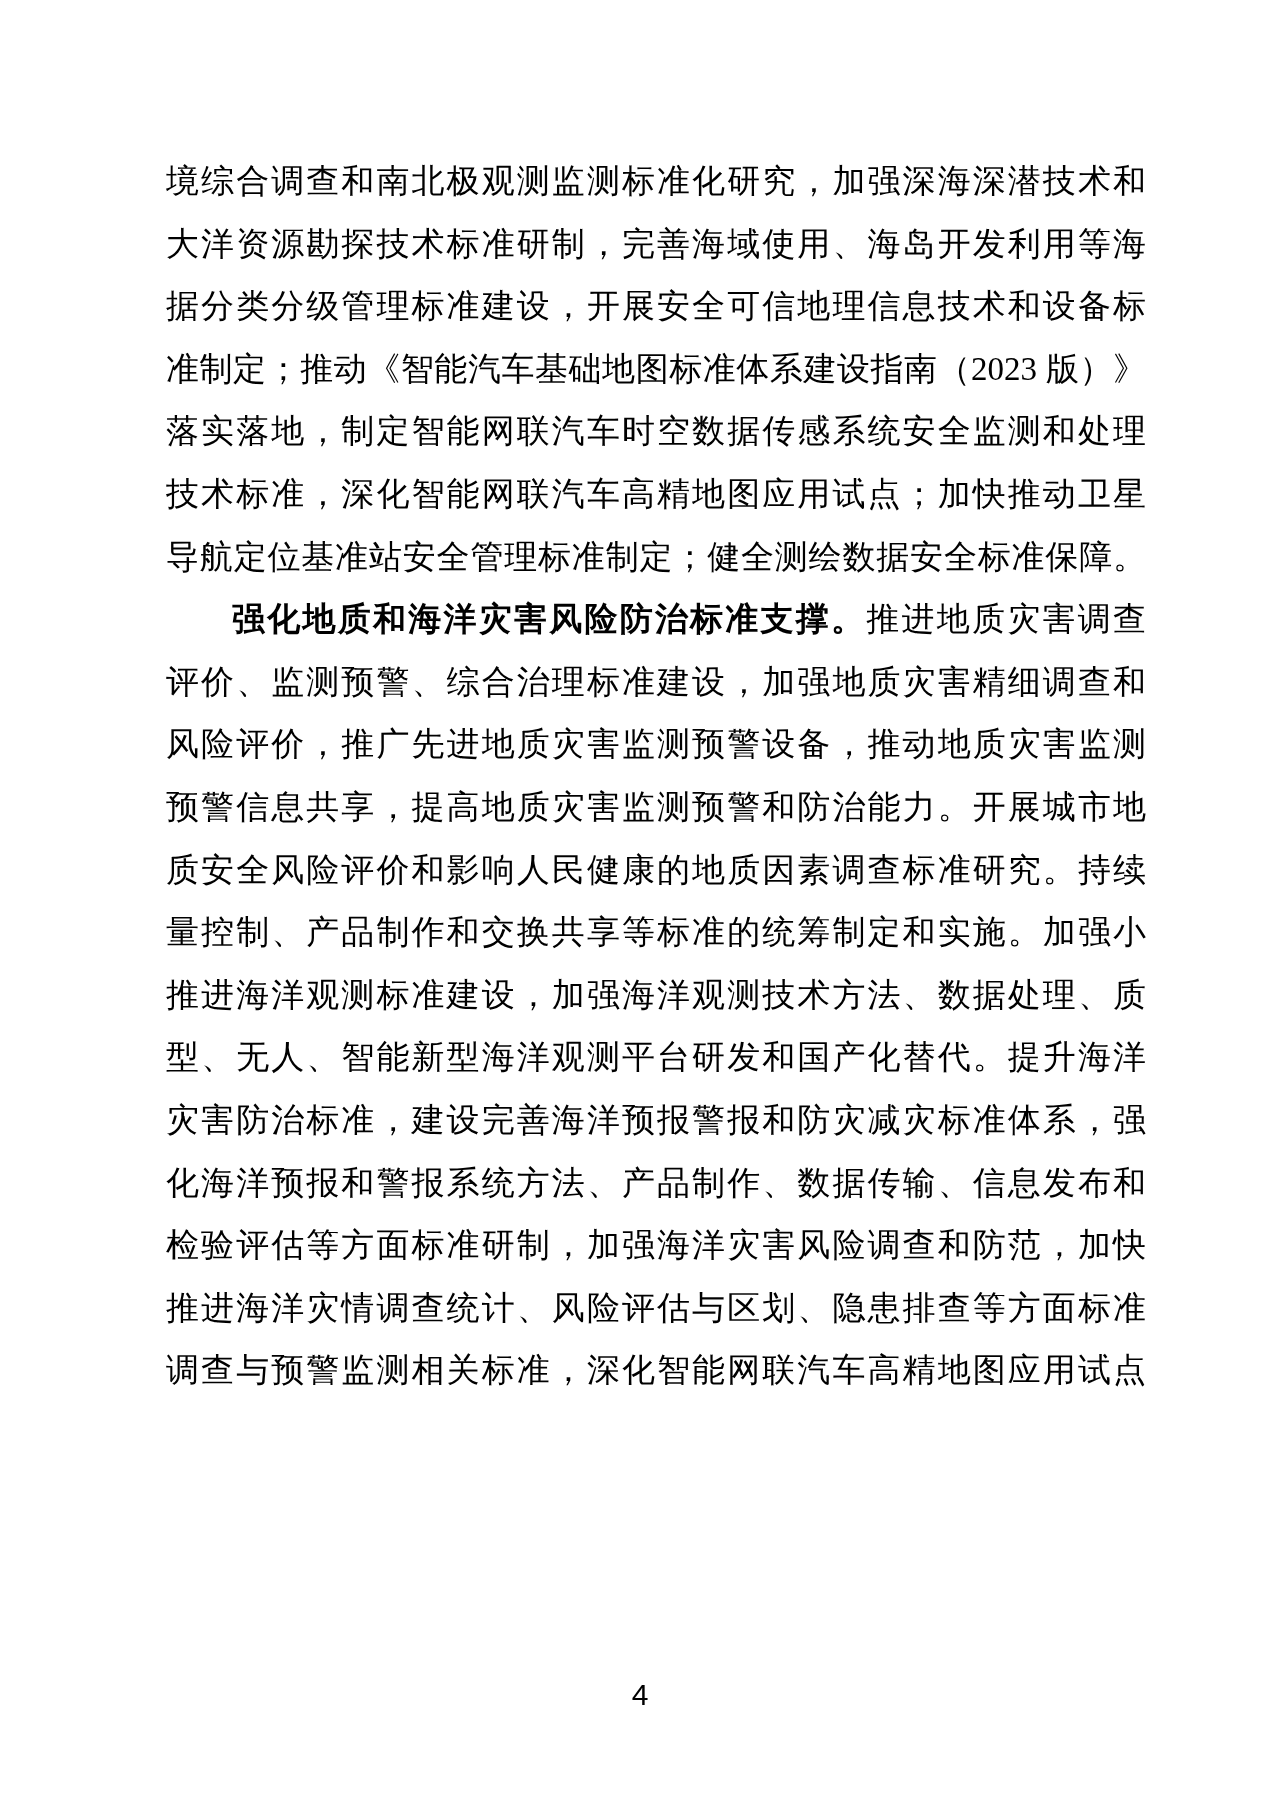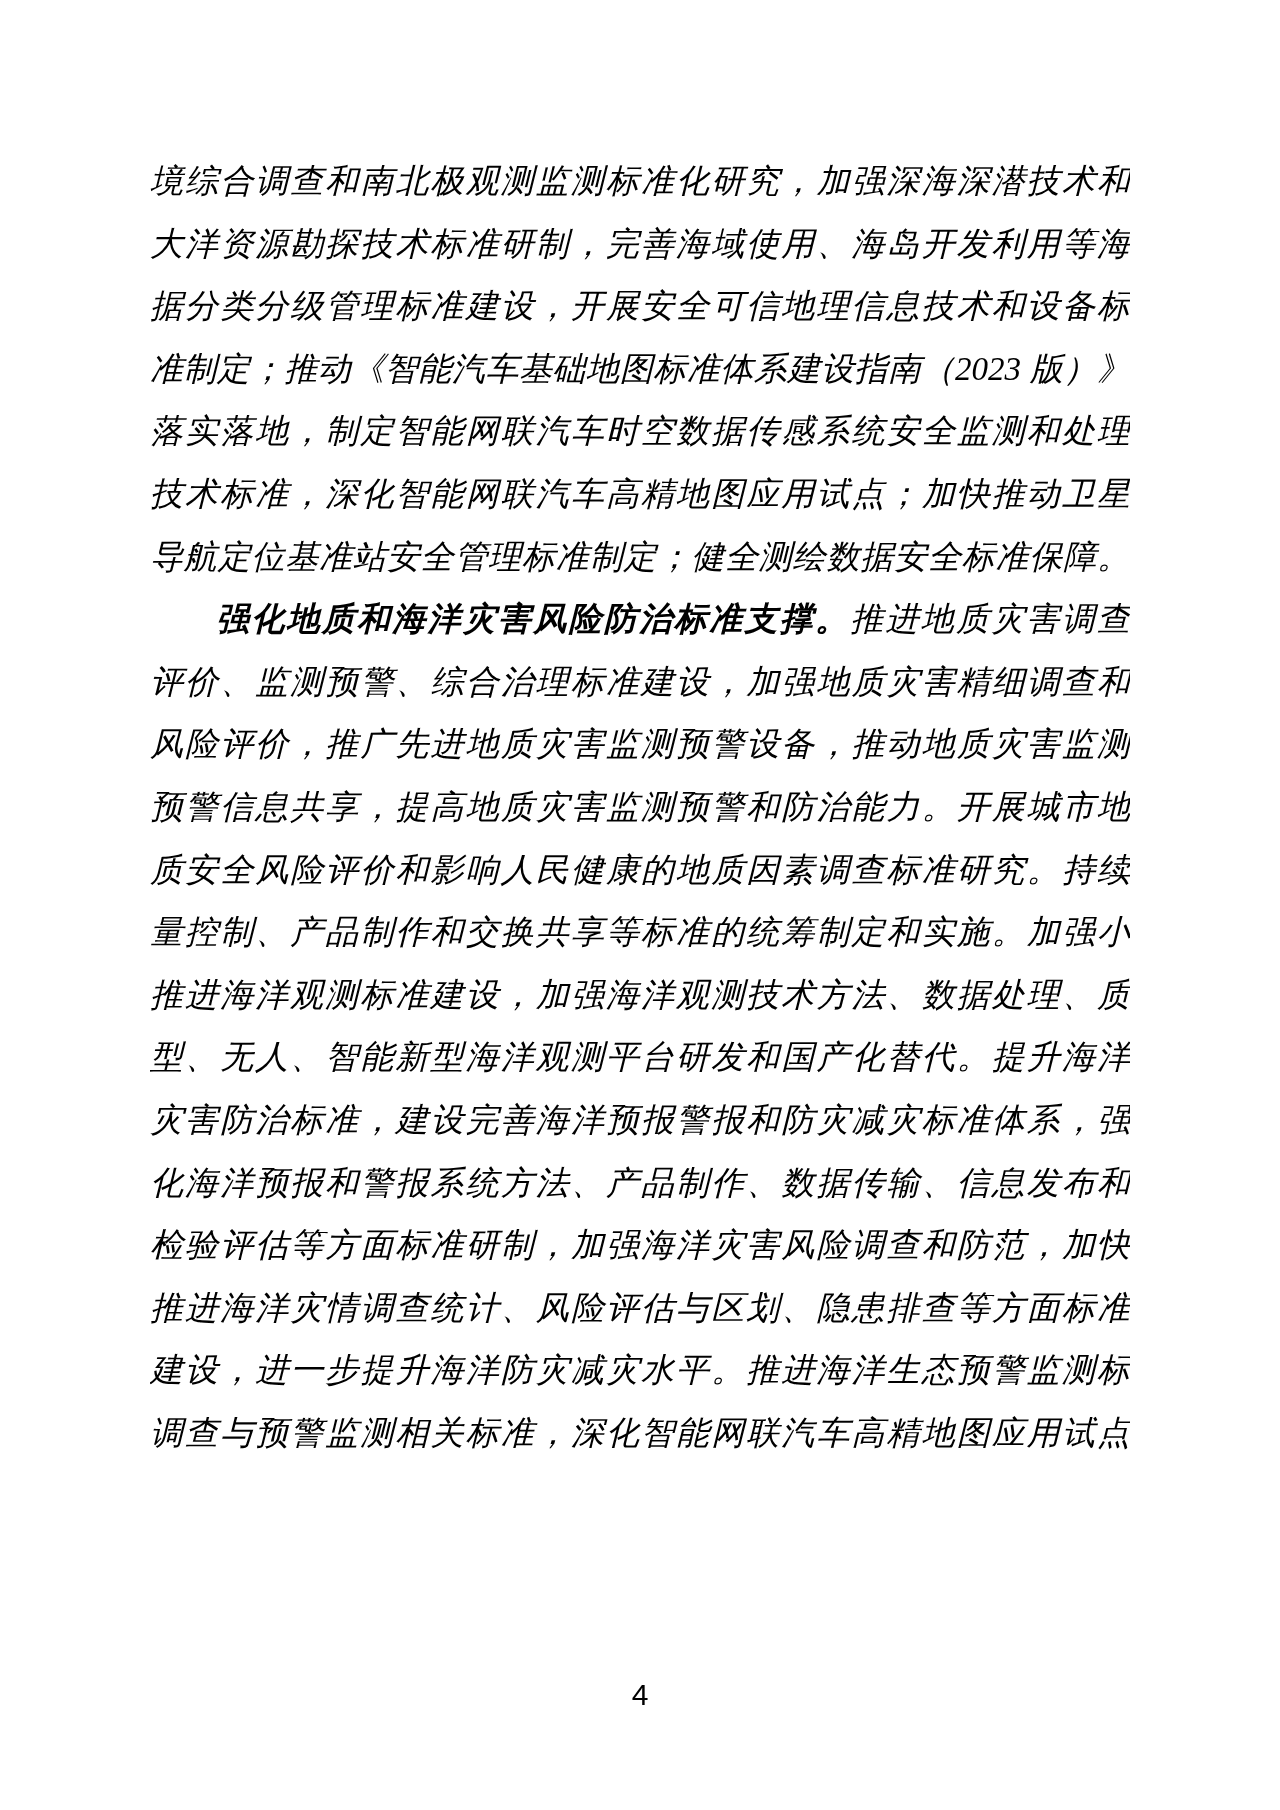--- a/index.html
+++ b/index.html
@@ -11,24 +11,23 @@
     position: relative;
     width: 1280px;
     height: 1810px;
     background: #ffffff;
     color: #000000;
     font-family: "Liberation Serif", "DejaVu Serif", serif;
     overflow: hidden;
   }
   .textblock {
     position: absolute;
-    left: 150px;
+    left: 166px;
     top: 150px;
     width: 980px;
-    font-style: italic;
   }
   .line {
     height: 62.6px;
     line-height: 62.6px;
     font-size: 33px;
     letter-spacing: 0;
     text-align: justify;
     text-align-last: justify;
     overflow: hidden;
     white-space: normal;
@@ -67,17 +66,16 @@
       <div class="line">风险评价，推广先进地质灾害监测预警设备，推动地质灾害监测</div>
       <div class="line">预警信息共享，提高地质灾害监测预警和防治能力。开展城市地</div>
       <div class="line">质安全风险评价和影响人民健康的地质因素调查标准研究。持续</div>
       <div class="line">量控制、产品制作和交换共享等标准的统筹制定和实施。加强小</div>
       <div class="line">推进海洋观测标准建设，加强海洋观测技术方法、数据处理、质</div>
       <div class="line">型、无人、智能新型海洋观测平台研发和国产化替代。提升海洋</div>
       <div class="line">灾害防治标准，建设完善海洋预报警报和防灾减灾标准体系，强</div>
       <div class="line">化海洋预报和警报系统方法、产品制作、数据传输、信息发布和</div>
       <div class="line">检验评估等方面标准研制，加强海洋灾害风险调查和防范，加快</div>
       <div class="line">推进海洋灾情调查统计、风险评估与区划、隐患排查等方面标准</div>
-      <div class="line">建设，进一步提升海洋防灾减灾水平。推进海洋生态预警监测标</div>
       <div class="line">调查与预警监测相关标准，深化智能网联汽车高精地图应用试点</div>
     </div>
   <div class="page-number">4</div>
 </div>
 
 </body></html>

